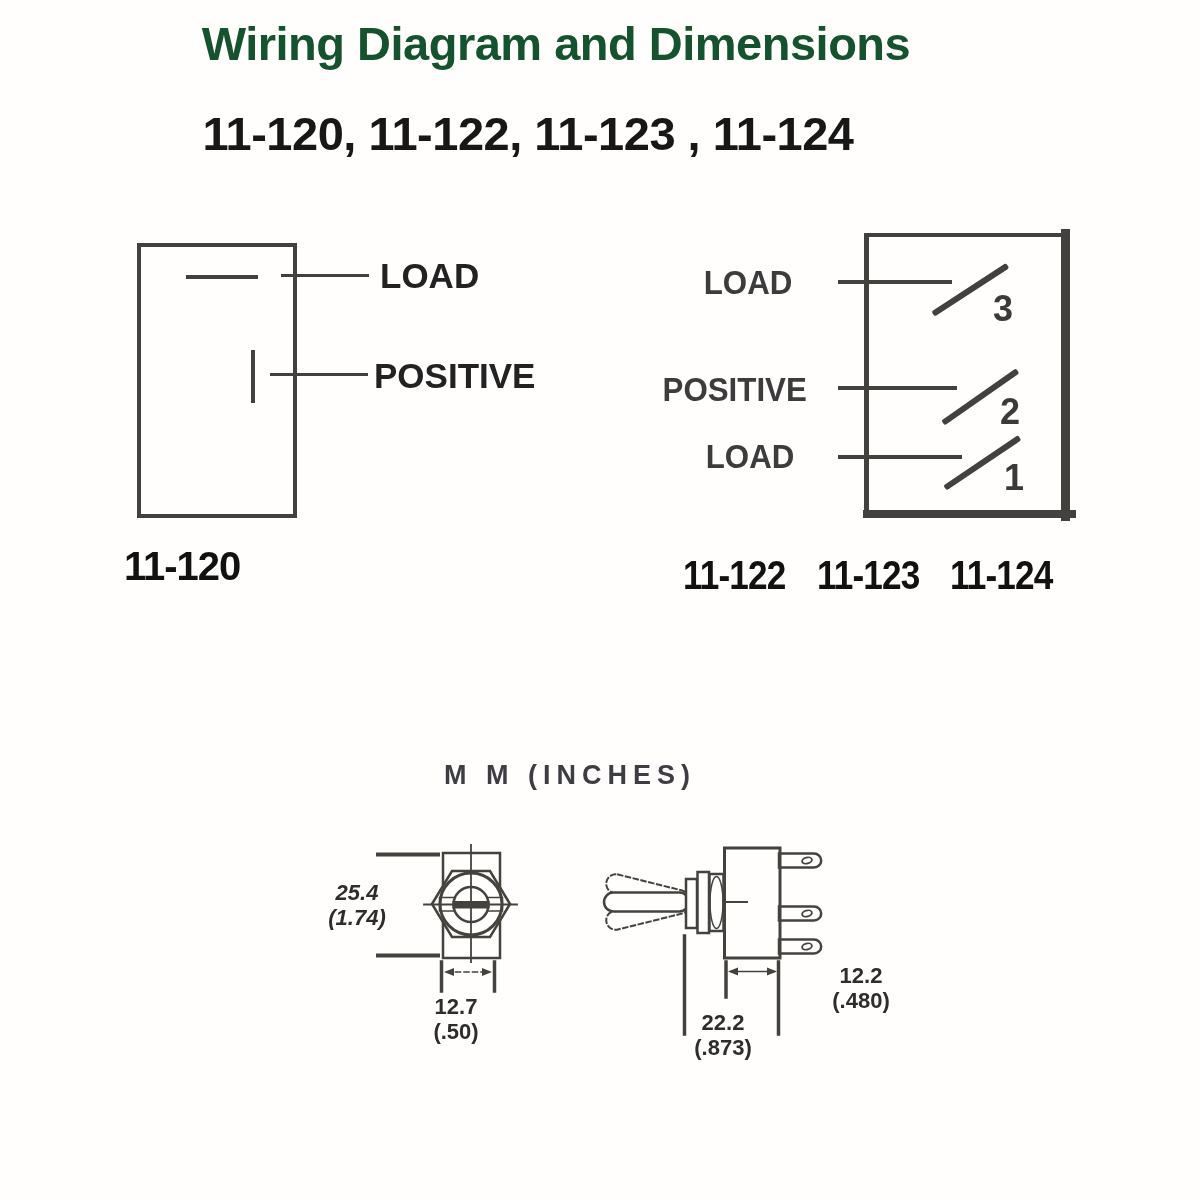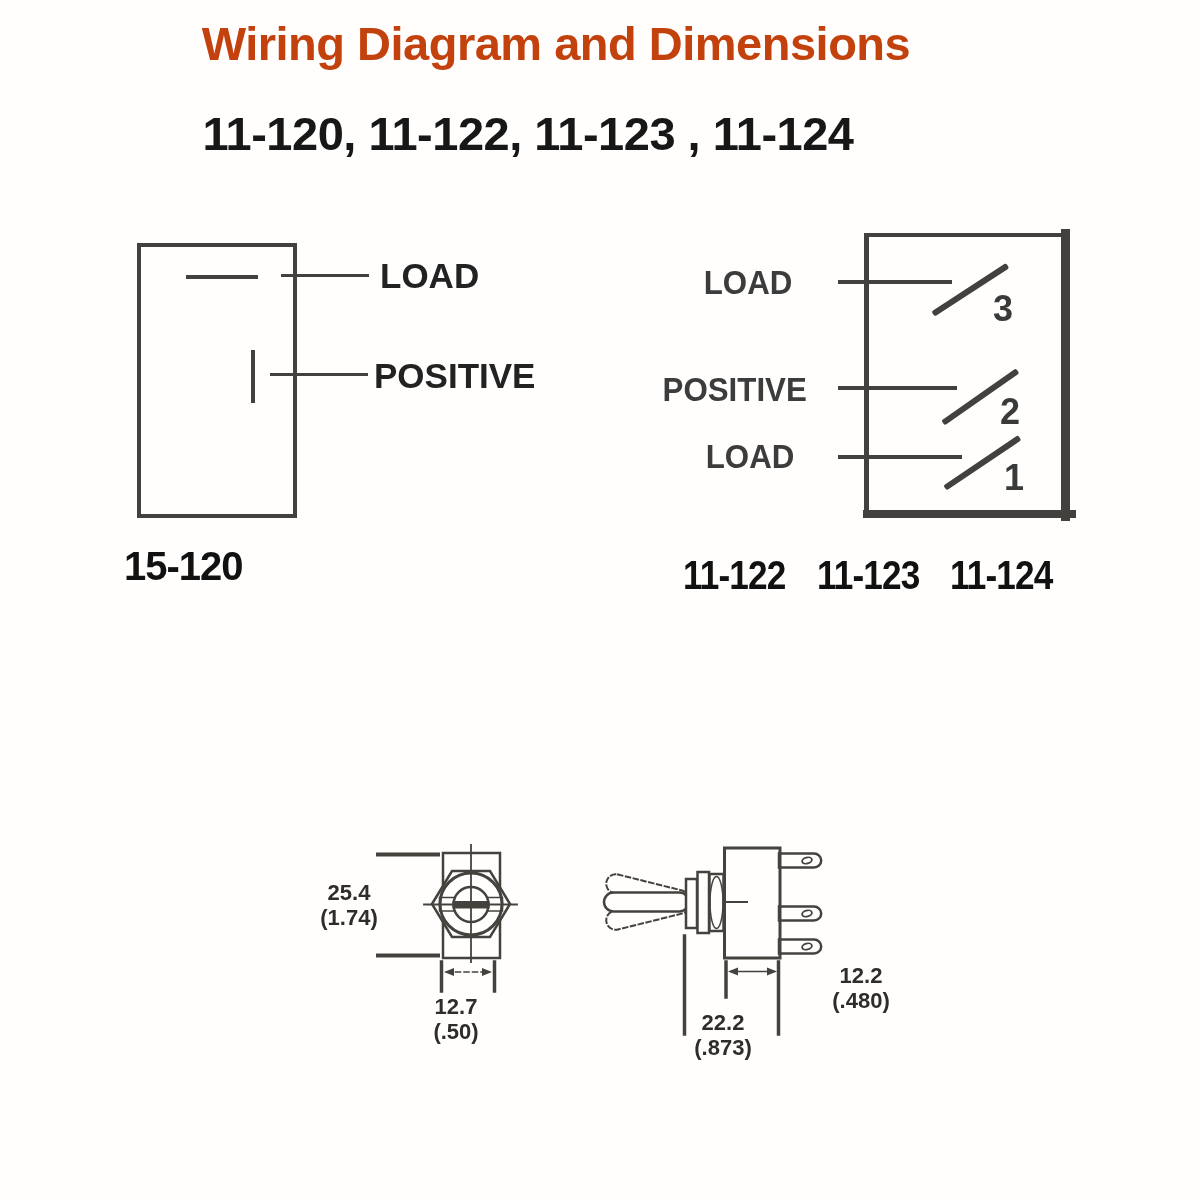--- a/index.html
+++ b/index.html
@@ -8,21 +8,21 @@
     --soft:#3d3d42;
   }
   html,body{margin:0;padding:0;background:#fff;}
   .page{
     position:relative;width:1200px;height:1200px;background:#fffefd;
     font-family:"Liberation Sans", sans-serif;color:var(--ink);overflow:hidden;
   }
   .abs{position:absolute;}
   .title{
     left:0;top:16px;width:1112px;text-align:center;
-    font-size:47px;font-weight:600;letter-spacing:-0.5px;color:#c2410c;
+    font-size:47px;font-weight:600;letter-spacing:-0.5px;color:#14532d;
   }
   .subtitle{
     left:0;top:106px;width:1056px;text-align:center;
     font-size:47px;font-weight:600;letter-spacing:-0.5px;color:#171717;
   }
   .hl{position:absolute;background:var(--line);height:4px;}
   .vl{position:absolute;background:var(--line);width:4px;}
   .term-label{
     position:absolute;font-size:35px;font-weight:bold;color:#222;white-space:nowrap;
   }
@@ -69,21 +69,21 @@
 
     <div class="hl" style="left:186px;top:275px;width:72px;"></div>
 
     <div class="hl" style="left:281px;top:274px;width:88px;height:3px;"></div>
 
     <div class="vl" style="left:251px;top:350px;height:53px;"></div>
 
     <div class="hl" style="left:270px;top:373px;width:98px;height:3px;"></div>
     <div class="term-label" style="left:380px;top:256px;">LOAD</div>
     <div class="term-label" style="left:374px;top:356px;">POSITIVE</div>
-    <div class="caption" style="left:124px;top:544px;">15-120</div>
+    <div class="caption" style="left:124px;top:544px;">11-120</div>
   </div>
 
   <div>
 
     <div class="term-label-r" style="right:408px;top:263px;">LOAD</div>
     <div class="term-label-r" style="right:393px;top:370px;">POSITIVE</div>
     <div class="term-label-r" style="right:406px;top:437px;">LOAD</div>
 
     <div class="hl" style="left:838px;top:280px;width:114px;"></div>
     <div class="hl" style="left:838px;top:386px;width:119px;"></div>
@@ -99,20 +99,21 @@
 
     <div class="switch-num" style="left:993px;top:288px;">3</div>
     <div class="switch-num" style="left:1000px;top:391px;">2</div>
     <div class="switch-num" style="left:1004px;top:457px;">1</div>
 
     <div class="caption caption-c" style="left:683px;top:553px;">11-122</div>
     <div class="caption caption-c" style="left:817px;top:553px;">11-123</div>
     <div class="caption caption-c" style="left:950px;top:553px;">11-124</div>
   </div>
 
+  <div class="abs dim-head2">M M  (INCHES)</div>
 
   <svg class="abs" style="left:320px;top:838px;" width="560" height="225" viewBox="320 838 560 225" fill="none" stroke="#45423e" stroke-linecap="square">
 
     <g>
       <line x1="378" y1="854.5" x2="438" y2="854.5" stroke-width="4"></line>
       <line x1="378" y1="955.5" x2="438" y2="955.5" stroke-width="4"></line>
       <rect x="443" y="853" width="57" height="105" fill="#fffefd" stroke-width="2.5"></rect>
       <polygon points="432,904 452,871 490,871 510,904 490,937 452,937" fill="#fffefd" stroke-width="2.5"></polygon>
       <circle cx="471" cy="904" r="31" fill="#fffefd" stroke-width="3"></circle>
       <rect x="439.5" y="897.5" width="63" height="13.5" stroke-width="1.5"></rect>
@@ -149,21 +150,21 @@
       <line x1="726" y1="902" x2="747" y2="902" stroke-width="2"></line>
       <line x1="684.5" y1="936" x2="684.5" y2="1034" stroke-width="3.5"></line>
       <line x1="726" y1="962" x2="726" y2="997" stroke-width="3.5"></line>
       <line x1="778.5" y1="962" x2="778.5" y2="1034" stroke-width="3.5"></line>
       <line x1="731" y1="971.5" x2="774" y2="971.5" stroke-width="1.5"></line>
       <polygon points="728,971.5 738,967.5 738,975.5" fill="#45423e" stroke="none"></polygon>
       <polygon points="777,971.5 767,967.5 767,975.5" fill="#45423e" stroke="none"></polygon>
     </g>
   </svg>
 
-  <div class="dim-text" style="left:316px;top:880px;width:66px;">
+  <div class="dim-text" style="left:324px;top:880px;width:66px;font-style:italic;">
     <div>25.4</div>
     <div>(1.74)</div>
   </div>
   <div class="dim-text" style="left:423px;top:994px;width:66px;">
     <div>12.7</div>
     <div>(.50)</div>
   </div>
   <div class="dim-text" style="left:690px;top:1010px;width:66px;">
     <div>22.2</div>
     <div>(.873)</div>

